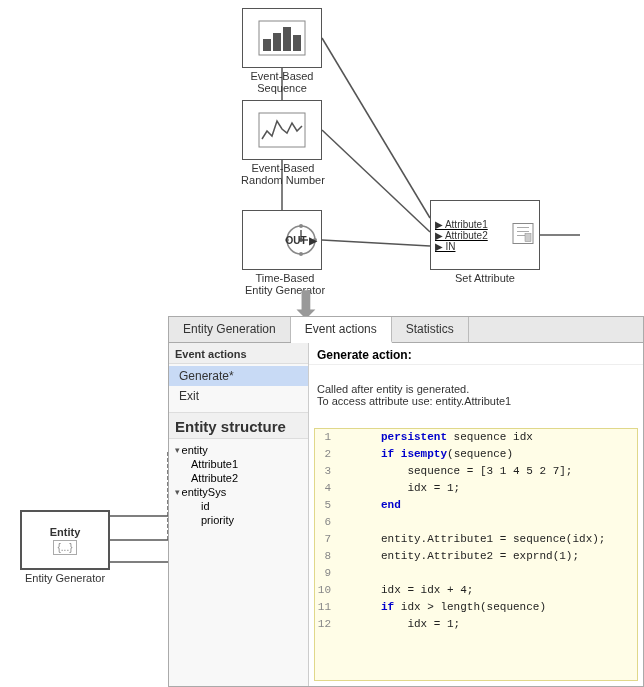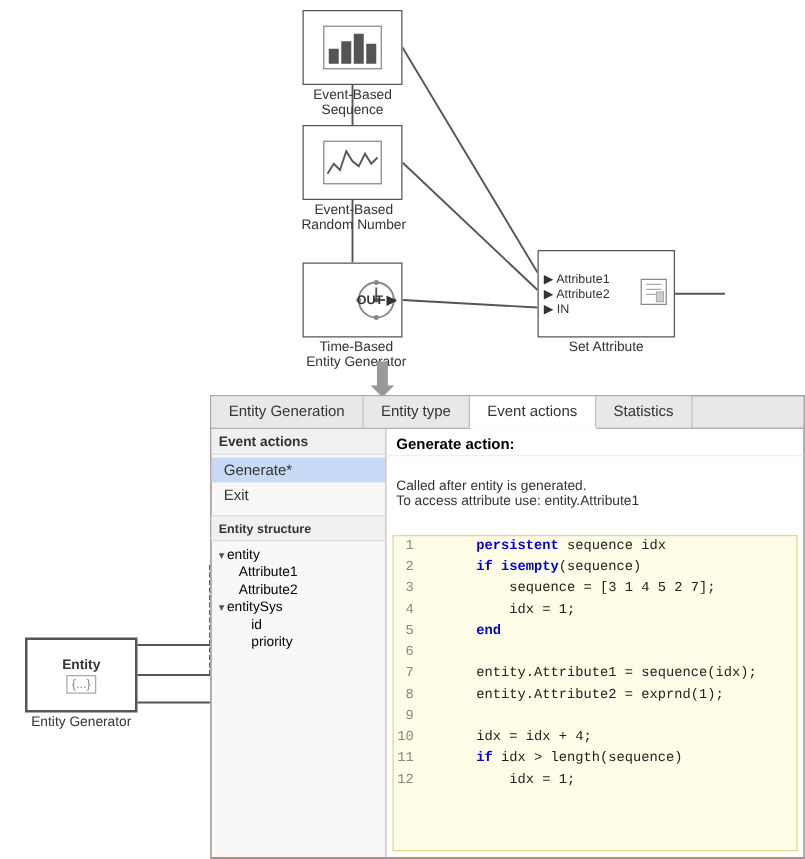--- a/index.html
+++ b/index.html
@@ -121,21 +121,21 @@
     }
     .event-item.selected {
       background: #c8daf5;
     }
 
     .entity-structure {
       margin-top: 4px;
       padding: 0 0 4px 0;
     }
     .es-section-label {
-      font-size: 10px;
+      font-size: 15px;
       font-weight: bold;
       padding: 5px 0 3px 6px;
       color: #333;
       background: #f0f0f0;
       border-bottom: 1px solid #ddd;
       border-top: 1px solid #ddd;
     }
     .es-tree {
       padding: 4px 0 0 0;
       font-size: 11px;
@@ -314,21 +314,21 @@
         <circle cx="20" cy="6" r="2" fill="#888"></circle>
         <circle cx="20" cy="34" r="2" fill="#888"></circle>
         <circle cx="6" cy="20" r="2" fill="#888"></circle>
         <circle cx="34" cy="20" r="2" fill="#888"></circle>
       </svg>
       <div style="position:absolute; right:4px; top:50%; transform:translateY(-50%); font-size:10px; color:#333; font-weight:bold;">OUT ▶</div>
     </div>
   </div>
   <div class="block-label" style="left:220px; top:272px; width:130px;">Time-Based<br>Entity Generator</div>
 
-  <div class="block" style="left:430px; top:200px; width:110px; height:70px;">
+  <div class="block" style="left:430px; top:200px; width:110px; height:70px;text-decoration:underline;">
     <div style="font-size:10px; color:#333; padding:2px 4px; text-align:left; width:100%;">
       <div>▶ Attribute1</div>
       <div>▶ Attribute2</div>
       <div>▶ IN</div>
     </div>
     <div style="position:absolute; right:4px; top:50%; transform:translateY(-50%);">
       <svg width="24" height="24" viewBox="0 0 24 24">
         <rect x="2" y="2" width="20" height="20" fill="none" stroke="#888" stroke-width="1"></rect>
         <line x1="6" y1="6" x2="18" y2="6" stroke="#aaa" stroke-width="1"></line>
         <line x1="6" y1="10" x2="18" y2="10" stroke="#aaa" stroke-width="1"></line>
@@ -354,21 +354,20 @@
   <line x1="110" y1="540" x2="168" y2="540" stroke="#555" stroke-width="1.5"></line>
   <line x1="168" y1="540" x2="168" y2="450" stroke="#555" stroke-width="1.5" stroke-dasharray="4,2"></line>
   <line x1="110" y1="516" x2="168" y2="516" stroke="#555" stroke-width="1.5"></line>
   <line x1="110" y1="562" x2="168" y2="562" stroke="#555" stroke-width="1.5"></line>
 </svg>
 
 <div class="panel-area">
 
   <div class="tabs-bar">
     <div class="tab">Entity Generation</div>
-    <div class="tab">Entity type</div>
     <div class="tab active">Event actions</div>
     <div class="tab">Statistics</div>
   </div>
 
   <div class="panel-body">
 
     <div class="panel-left">
       <div class="section-label">Event actions</div>
       <div class="event-list">
         <div class="event-item selected">Generate*</div>

